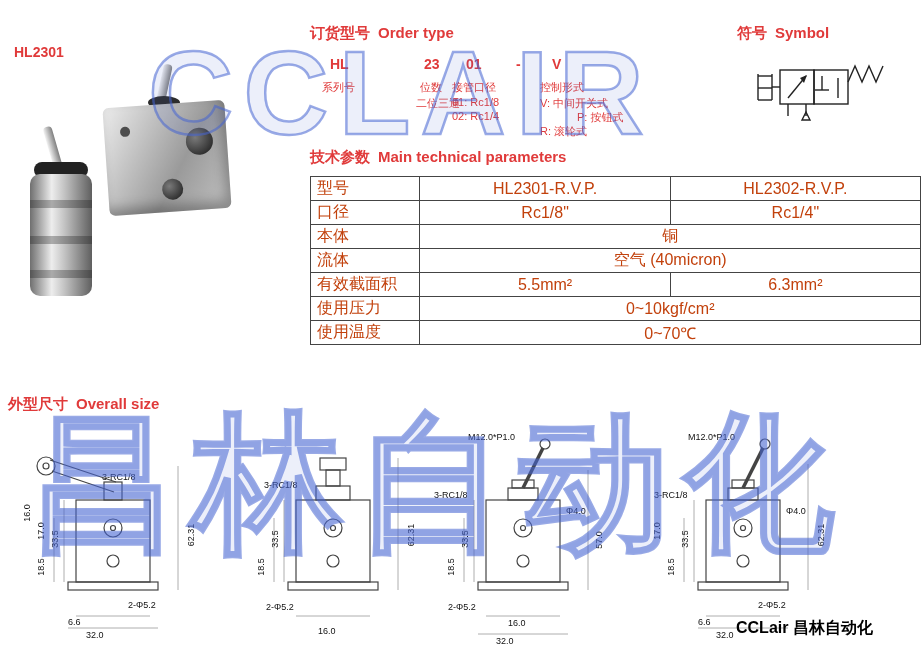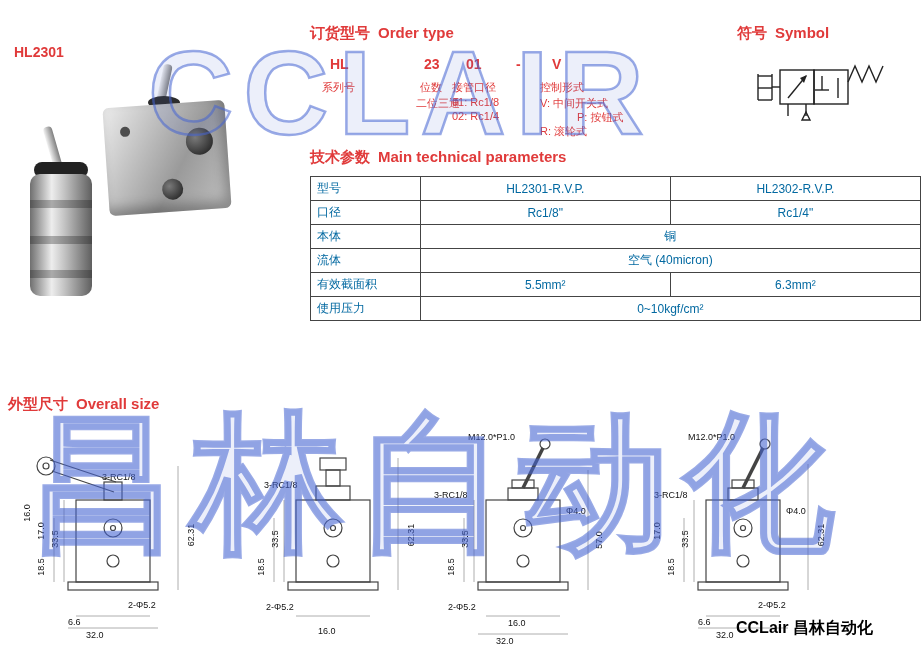--- a/index.html
+++ b/index.html
@@ -7,21 +7,21 @@
   html,body { background:#fff; font-family:"Liberation Sans", sans-serif; }
   .canvas { position:relative; width:921px; height:657px; background:#fff; overflow:hidden; }
   .sec-title { position:absolute; color:#e03a3a; font-size:15px; font-weight:bold; white-space:nowrap; z-index:10; }
   .sec-title .en { margin-left:8px; }
   .code { position:absolute; color:#e03a3a; font-size:14px; font-weight:bold; z-index:10; }
   .ann { position:absolute; color:#e03a3a; font-size:11px; white-space:nowrap; z-index:10;text-align:right; }
   .prod-code { position:absolute; left:14px; top:44px; color:#e03a3a; font-size:14px; font-weight:bold; z-index:10; }
 
   
   table.tech { position:absolute; left:310px; top:176px; border-collapse:collapse; background:#fff; z-index:8; }
-  table.tech td { border:1px solid #444; font-size:12px; height:24px; padding:0 6px; color:#0369a1; }
+  table.tech td { border:1px solid #444; font-size:16px; height:24px; padding:0 6px; color:#c2410c; }
   td.lbl { width:118px; text-align:left; }
   td.val { width:269px; text-align:center; }
 
   
   .symbol-wrap { position:absolute; left:718px; top:48px; z-index:8; }
 
   
   .photo-block { position:absolute; left:100px; top:64px; width:140px; height:152px; z-index:6; }
   .pb-lever { position:absolute; left:60px; top:0; width:9px; height:38px; background:linear-gradient(90deg,#f2f2f2,#808080); border-radius:4px; transform:rotate(12deg); }
   .pb-nut { position:absolute; left:48px; top:32px; width:32px; height:13px; background:#2d2d2d; border-radius:50%; }
@@ -149,20 +149,24 @@
     </tr>
     <tr>
       <td class="lbl">有效截面积</td>
       <td class="val">5.5mm²</td>
       <td class="val">6.3mm²</td>
     </tr>
     <tr>
       <td class="lbl">使用压力</td>
       <td class="val" colspan="2">0~10kgf/cm²</td>
     </tr>
+    <tr>
+      <td class="lbl">使用温度</td>
+      <td class="val" colspan="2">0~70℃</td>
+    </tr>
   </tbody>
     </table>
 
   <div class="sec-title" style="left:8px;top:395px;">
     <span>外型尺寸</span><span class="en">Overall size</span>
   </div>
 
   <div class="drawing" style="left:18px;">
     <svg viewBox="0 0 200 224" width="200" height="224">
       <g stroke="#9a9a9a" stroke-width="0.8" fill="none">

